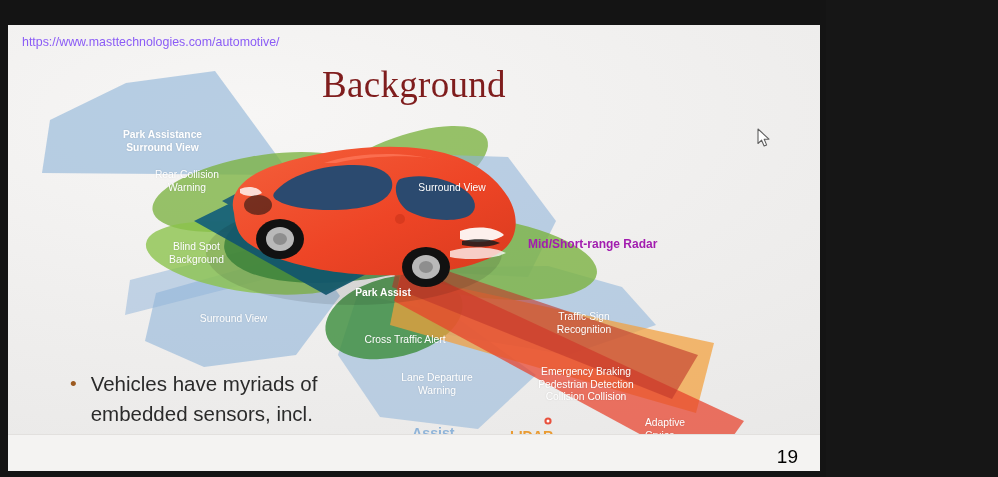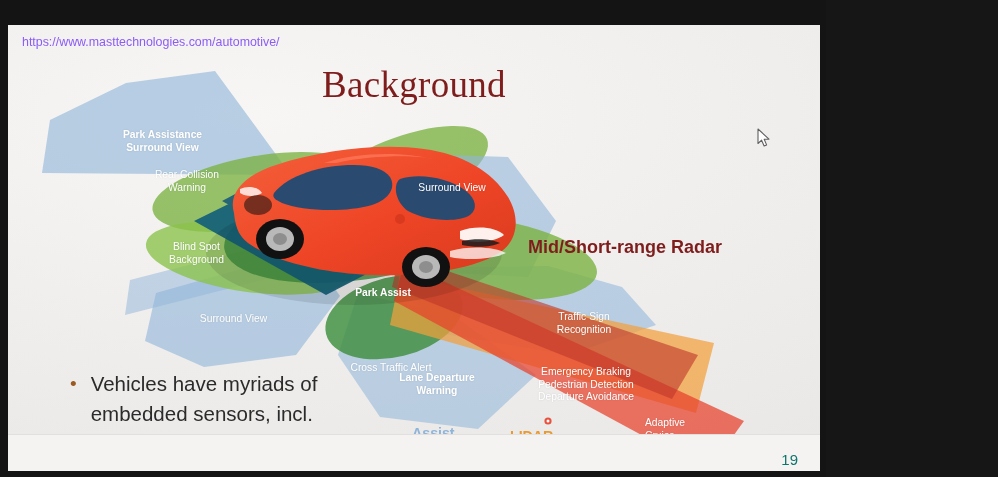--- a/index.html
+++ b/index.html
@@ -44,33 +44,33 @@
   .src-bar {
     position: absolute; left: 0; right: 0; bottom: 0; height: 37px;
     background: #f4f3f2; border-top: 1px solid #e2e0de; z-index: 46;
   }
   .src-text {
     position: absolute; left: 14px; top: 10px;
     font-size: 12.4px; color: #8b5cf6;
   }
   .page-num {
     position: absolute; right: 22px; bottom: 3px;
-    font-size: 15px; color: #0f766e; z-index: 47;
+    font-size: 19px; color: #000000; z-index: 47;
   }
 
   
   #diagram { position: absolute; left: 0; top: 0; width: 812px; height: 446px; z-index: 20; }
   #diagram svg { display: block; }
   .dlabel {
     position: absolute; z-index: 35; line-height: 1.22;
     font-size: 10.3px; pointer-events: none;
   }
   .dlabel.white { color: #ffffff; font-weight: 400; text-shadow: 0 0 2px rgba(0,0,0,.13); }
   .dlabel.center { text-align: center; }
-  .big-green { color: #7f1d1d; font-weight: bold; font-size: 18px; text-align: right; }
+  .big-green { color: #a21caf; font-weight: bold; font-size: 12px; text-align: right; }
   .big-red   { color: #e8402a; font-weight: bold; font-size: 14.2px; }
   .big-camera{ color: #8fb4d9; font-weight: bold; font-size: 14.2px; }
   .big-lidar { color: #e99b33; font-weight: bold; font-size: 14.2px; }
 
   
   #cursor { position: absolute; left: 757px; top: 128px; z-index: 90; }
 
   
   #rightpanel {
     position: absolute; left: 826px; top: 0; width: 172px; height: 477px;
@@ -229,38 +229,38 @@
     </div>
 
     <div class="dlabel white center" style="left:396px; top:157px; width:96px;">
       <div>Surround View</div>
     </div>
 
     <div class="dlabel white center" style="left:337px; top:262px; width:76px;font-weight:bold;">
       <div>Park Assist</div>
     </div>
 
-    <div class="dlabel white center" style="left:333px; top:309px; width:100px;margin-top:28px;">
+    <div class="dlabel white center" style="left:347px; top:309px; width:100px;">
       <div>Cross Traffic Alert</div>
     </div>
 
     <div class="dlabel white center" style="left:383px; top:347px; width:92px;">
-      <div style="white-space:pre-line;font-weight:bold;">Lane Departure
+      <div style="white-space:pre-line;">Lane Departure
 Warning</div>
     </div>
 
     <div class="dlabel white center" style="left:535px; top:258px; width:82px;margin-top:28px;">
       <div style="white-space:pre-line;">Traffic Sign
 Recognition</div>
     </div>
 
     <div class="dlabel white center" style="left:522px; top:341px; width:112px;">
       <div>Emergency Braking</div>
       <div>Pedestrian Detection</div>
-      <div>Departure Avoidance</div>
+      <div>Collision Collision</div>
     </div>
 
     <div class="dlabel white" style="left:637px; top:392px; width:62px;">
       <div style="white-space:pre-line;">Adaptive
 Cruise
 Control</div>
     </div>
 
     <div class="dlabel big-green" style="left:520px; top:212px;">
       <span>Mid/Short-range Radar</span>

